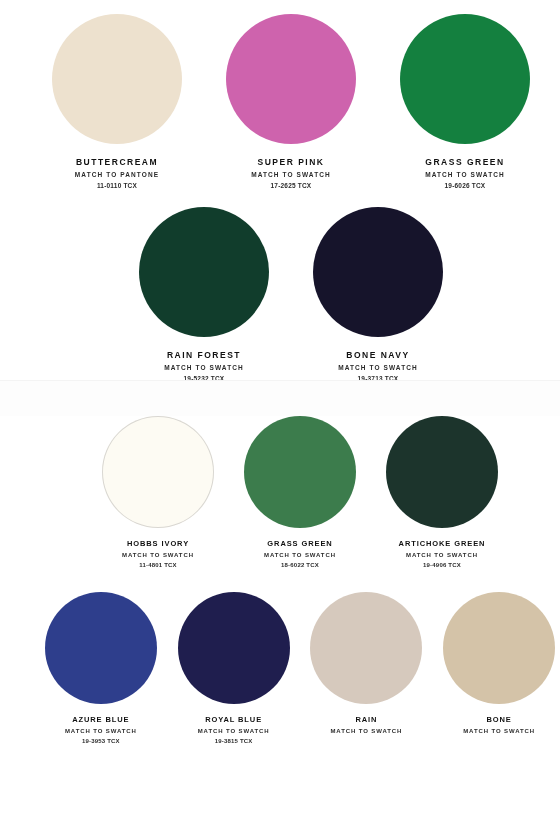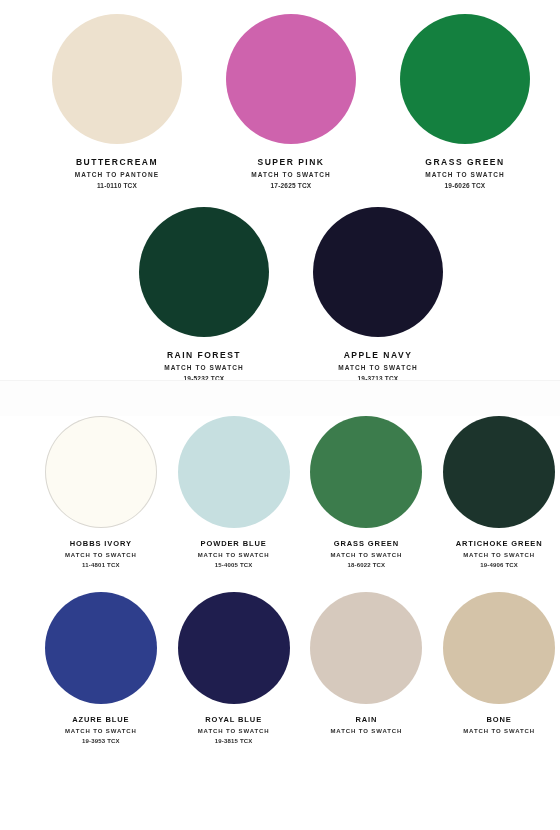--- a/index.html
+++ b/index.html
@@ -183,21 +183,21 @@
         <div class="caption">
           <div class="cap-name">RAIN FOREST</div>
           <div class="cap-match">MATCH TO SWATCH</div>
           <div class="cap-code">19-5232 TCX</div>
         </div>
       </div>
 
       <div class="swatch-cell lg">
         <span class="dot" style="background-color: rgb(22, 20, 43);"></span>
         <div class="caption">
-          <div class="cap-name">APPLE NAVY</div>
+          <div class="cap-name">BONE NAVY</div>
           <div class="cap-match">MATCH TO SWATCH</div>
           <div class="cap-code">19-3713 TCX</div>
         </div>
       </div>
 
     </div>
   </div>
 
   <div class="divider-band"></div>
 
@@ -207,28 +207,20 @@
 
       <div class="swatch-cell sm">
         <span class="dot outlined" style="background-color: rgb(253, 251, 243);"></span>
         <div class="caption">
           <div class="cap-name">HOBBS IVORY</div>
           <div class="cap-match">MATCH TO SWATCH</div>
           <div class="cap-code">11-4801 TCX</div>
         </div>
       </div>
 
-      <div class="swatch-cell sm">
-        <span class="dot" style="background-color: rgb(198, 223, 224);"></span>
-        <div class="caption">
-          <div class="cap-name">POWDER BLUE</div>
-          <div class="cap-match">MATCH TO SWATCH</div>
-          <div class="cap-code">15-4005 TCX</div>
-        </div>
-      </div>
 
       <div class="swatch-cell sm">
         <span class="dot" style="background-color: rgb(60, 124, 76);"></span>
         <div class="caption">
           <div class="cap-name">GRASS GREEN</div>
           <div class="cap-match">MATCH TO SWATCH</div>
           <div class="cap-code">18-6022 TCX</div>
         </div>
       </div>
 

